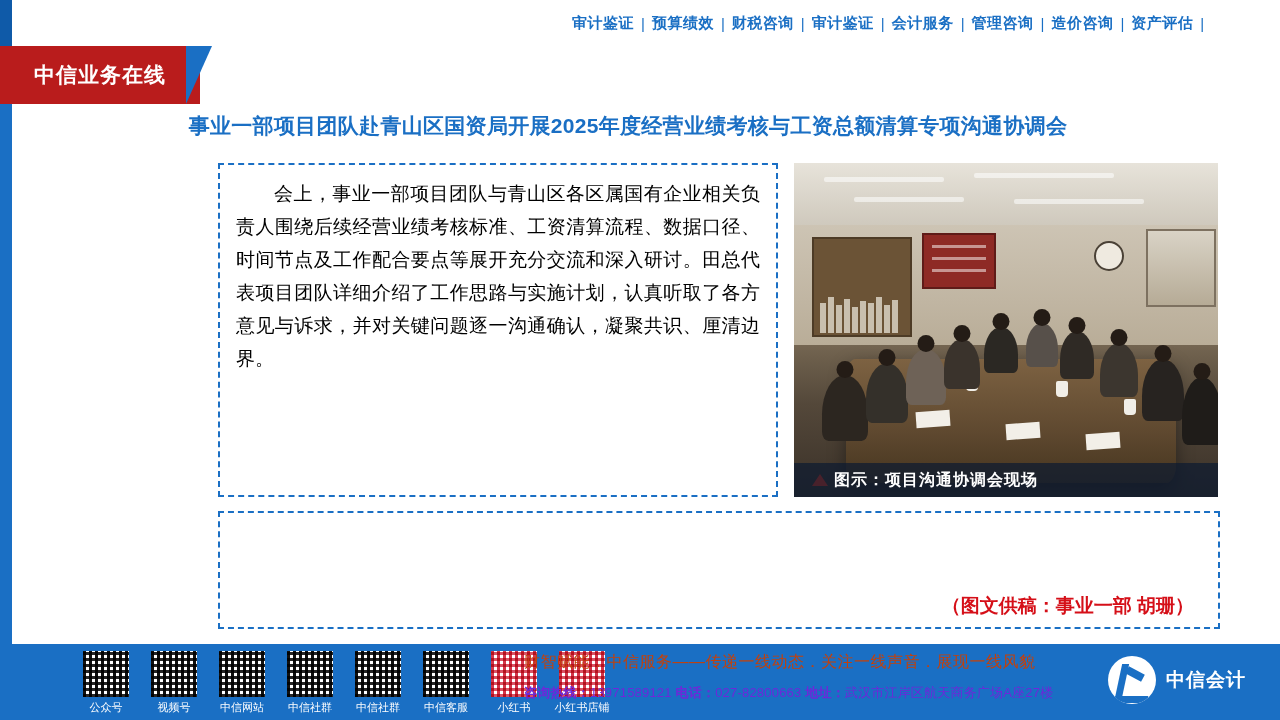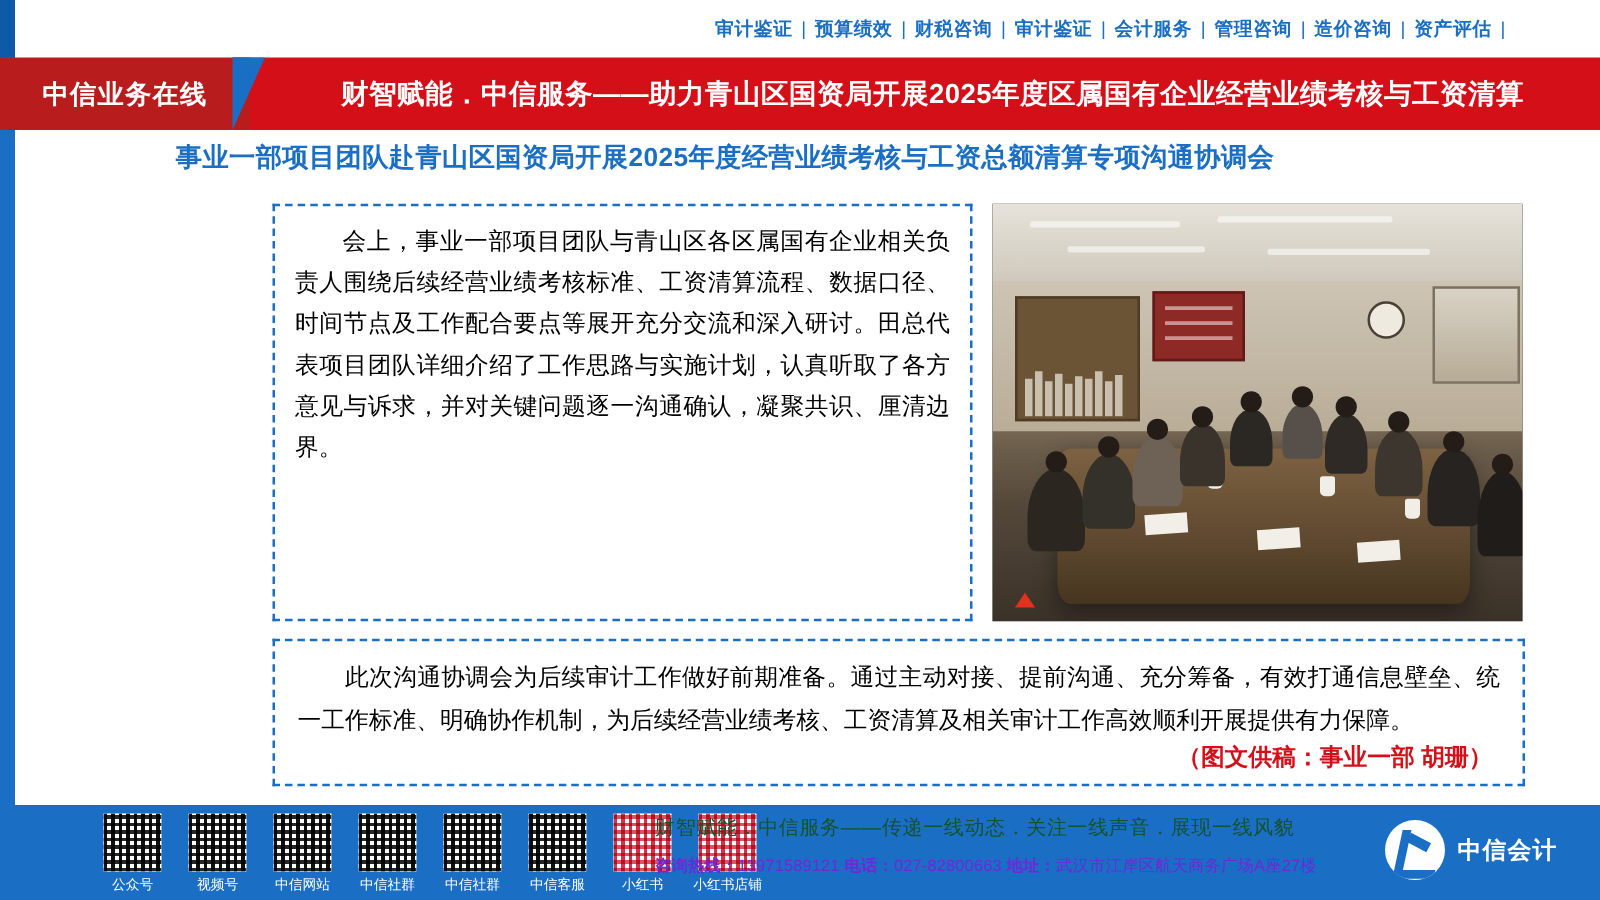--- a/index.html
+++ b/index.html
@@ -120,20 +120,21 @@
   .subtitle {
     position: absolute;
     left: 12px;
     top: 112px;
     width: 1136px;
     text-align: center;
     color: #1a6fc4;
     font-size: 21px;
     font-weight: bold;
     letter-spacing: 0.3px;
+    padding-left: 48px;
   }
   
   .content {
     position: absolute;
     left: 218px;
     top: 163px;
     width: 1002px;
   }
   .row-top {
     display: flex;
@@ -355,21 +356,21 @@
   .qr-label {
     margin-top: 3px;
     color: #ffffff;
     font-size: 11px;
     white-space: nowrap;
   }
   .slogan {
     position: absolute;
     left: 524px;
     top: 652px;
-    color: #14532d;
+    color: #c2410c;
     font-size: 16px;
     letter-spacing: 0.5px;
   }
   .contact {
     position: absolute;
     left: 524px;
     top: 684px;
     color: #6d28d9;
     font-size: 13px;
     letter-spacing: 0.2px;
@@ -436,23 +437,20 @@
     <span class="sep">|</span>
     <span class="item">管理咨询</span>
     <span class="sep">|</span>
     <span class="item">造价咨询</span>
     <span class="sep">|</span>
     <span class="item">资产评估</span>
     <span class="sep">|</span>
   </div>
 
   <div class="banner-row">
-    <div class="banner-red">
-      <span class="txt">财智赋能．中信服务——助力青山区国资局开展2025年度区属国有企业经营业绩考核与工资清算</span>
-    </div>
     <div class="banner-blue">
       <span class="txt">中信业务在线</span>
     </div>
     <div class="banner-cut"></div>
   </div>
 
   <div class="subtitle">事业一部项目团队赴青山区国资局开展2025年度经营业绩考核与工资总额清算专项沟通协调会</div>
 
   <div class="content">
     <div class="row-top">
@@ -525,25 +523,27 @@
               <span class="head"></span>
             </div>
           <div class="person" style="left:348px; top:196px; width:42px; height:62px; background:#272320;">
               <span class="head"></span>
             </div>
           <div class="person" style="left:388px; top:214px; width:40px; height:68px; background:#1f1c19;">
               <span class="head"></span>
             </div>
         </div>
         <div class="tri"></div>
+        <div class="caption-bar">
+          <span class="cap">图示：项目沟通协调会现场</span>
+        </div>
       </div>
     </div>
 
     <div class="bottom-box">
-      <p>此次沟通协调会为后续审计工作做好前期准备。通过主动对接、提前沟通、充分筹备，有效打通信息壁垒、统一工作标准、明确协作机制，为后续经营业绩考核、工资清算及相关审计工作高效顺利开展提供有力保障。</p>
       <span class="credit">（图文供稿：事业一部  胡珊）</span>
     </div>
   </div>
 
   <div class="footer"></div>
 
   <div class="qr-group">
     <div class="qr-item">
       <div class="qr"></div>
       <div class="qr-label">公众号</div>

